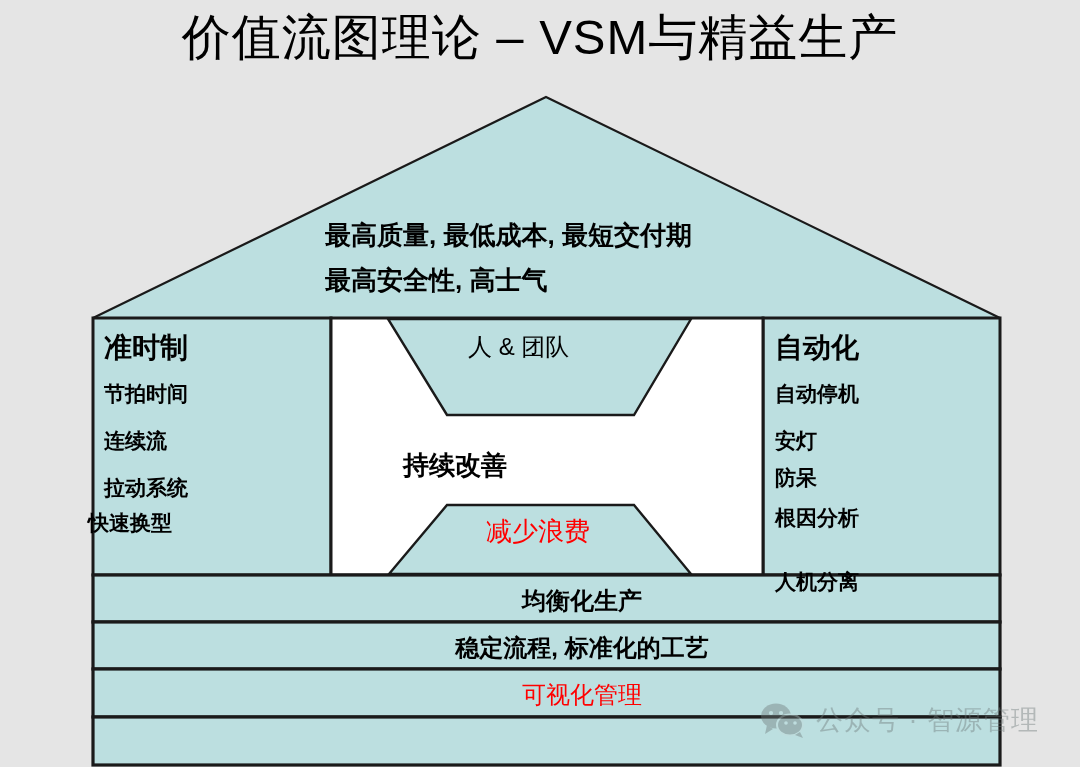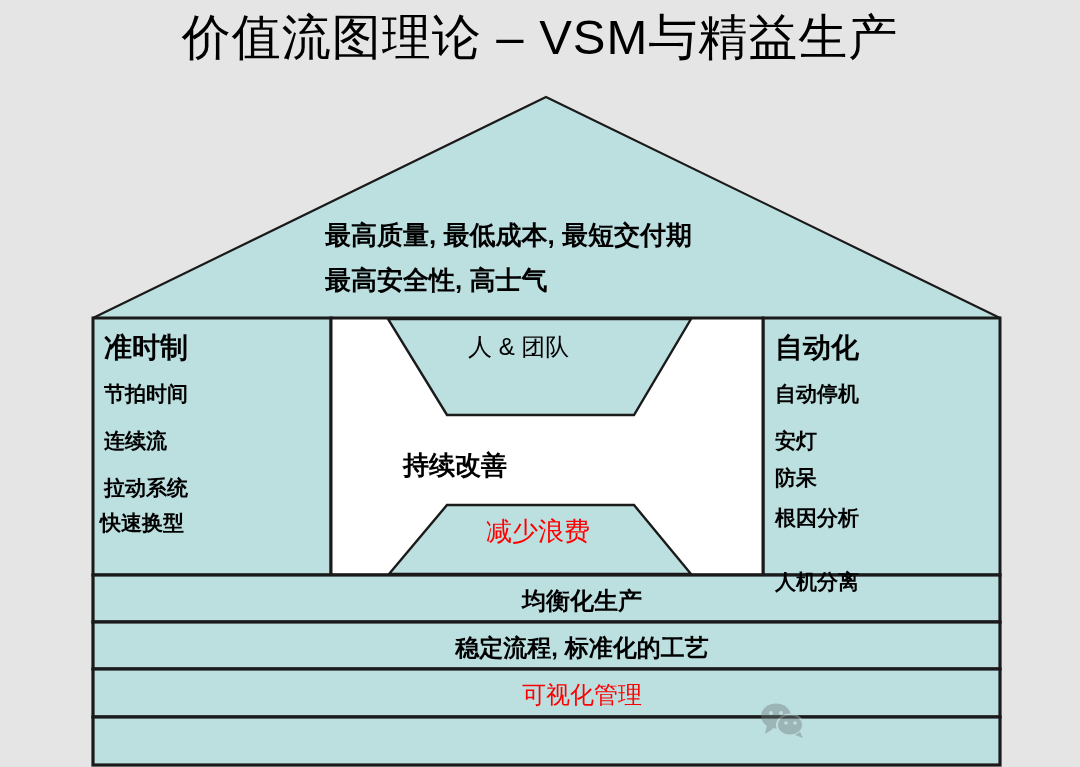--- a/index.html
+++ b/index.html
@@ -72,21 +72,21 @@
   .pillar-item {
     font-size: 21px;
     font-weight: 600;
     line-height: 25px;
   }
 
   #jit-head   { left: 104px; top: 332px; }
   #jit-i0     { left: 104px; top: 381px; text-align: right; }
   #jit-i1     { left: 104px; top: 428px; }
   #jit-i2     { left: 104px; top: 475px; }
-  #jit-i3     { left: 100px; top: 510px; }
+  #jit-i3     { left: 88px; top: 510px; }
 
   #jid-head   { left: 775px; top: 332px; }
   #jid-i0     { left: 775px; top: 381px; }
   #jid-i1     { left: 775px; top: 428px; }
   #jid-i2     { left: 775px; top: 465px; }
   #jid-i3     { left: 775px; top: 505px; }
   #jid-i4     { left: 775px; top: 569px; }
 
   #people-text {
     left: 468px; top: 331px;
@@ -197,15 +197,16 @@
         <ellipse cx="16" cy="14" rx="15" ry="12.5" fill="#6f7b7b"></ellipse>
         <polygon points="7,23 5,32 13,27" fill="#6f7b7b"></polygon>
         <circle cx="11" cy="11" r="2.1" fill="#c3dcdc"></circle>
         <circle cx="21" cy="11" r="2.1" fill="#c3dcdc"></circle>
         <ellipse cx="30" cy="23" rx="13" ry="10.5" fill="#6f7b7b" stroke="#c3dcdc" stroke-width="2"></ellipse>
         <polygon points="40,30 43,36 35,33" fill="#6f7b7b"></polygon>
         <circle cx="26" cy="21" r="1.8" fill="#c3dcdc"></circle>
         <circle cx="35" cy="21" r="1.8" fill="#c3dcdc"></circle>
       </svg>
     </span>
+    <span id="watermark-label">公众号 · 智源管理</span>
   </div>
 
 </div>
 
 </body></html>

